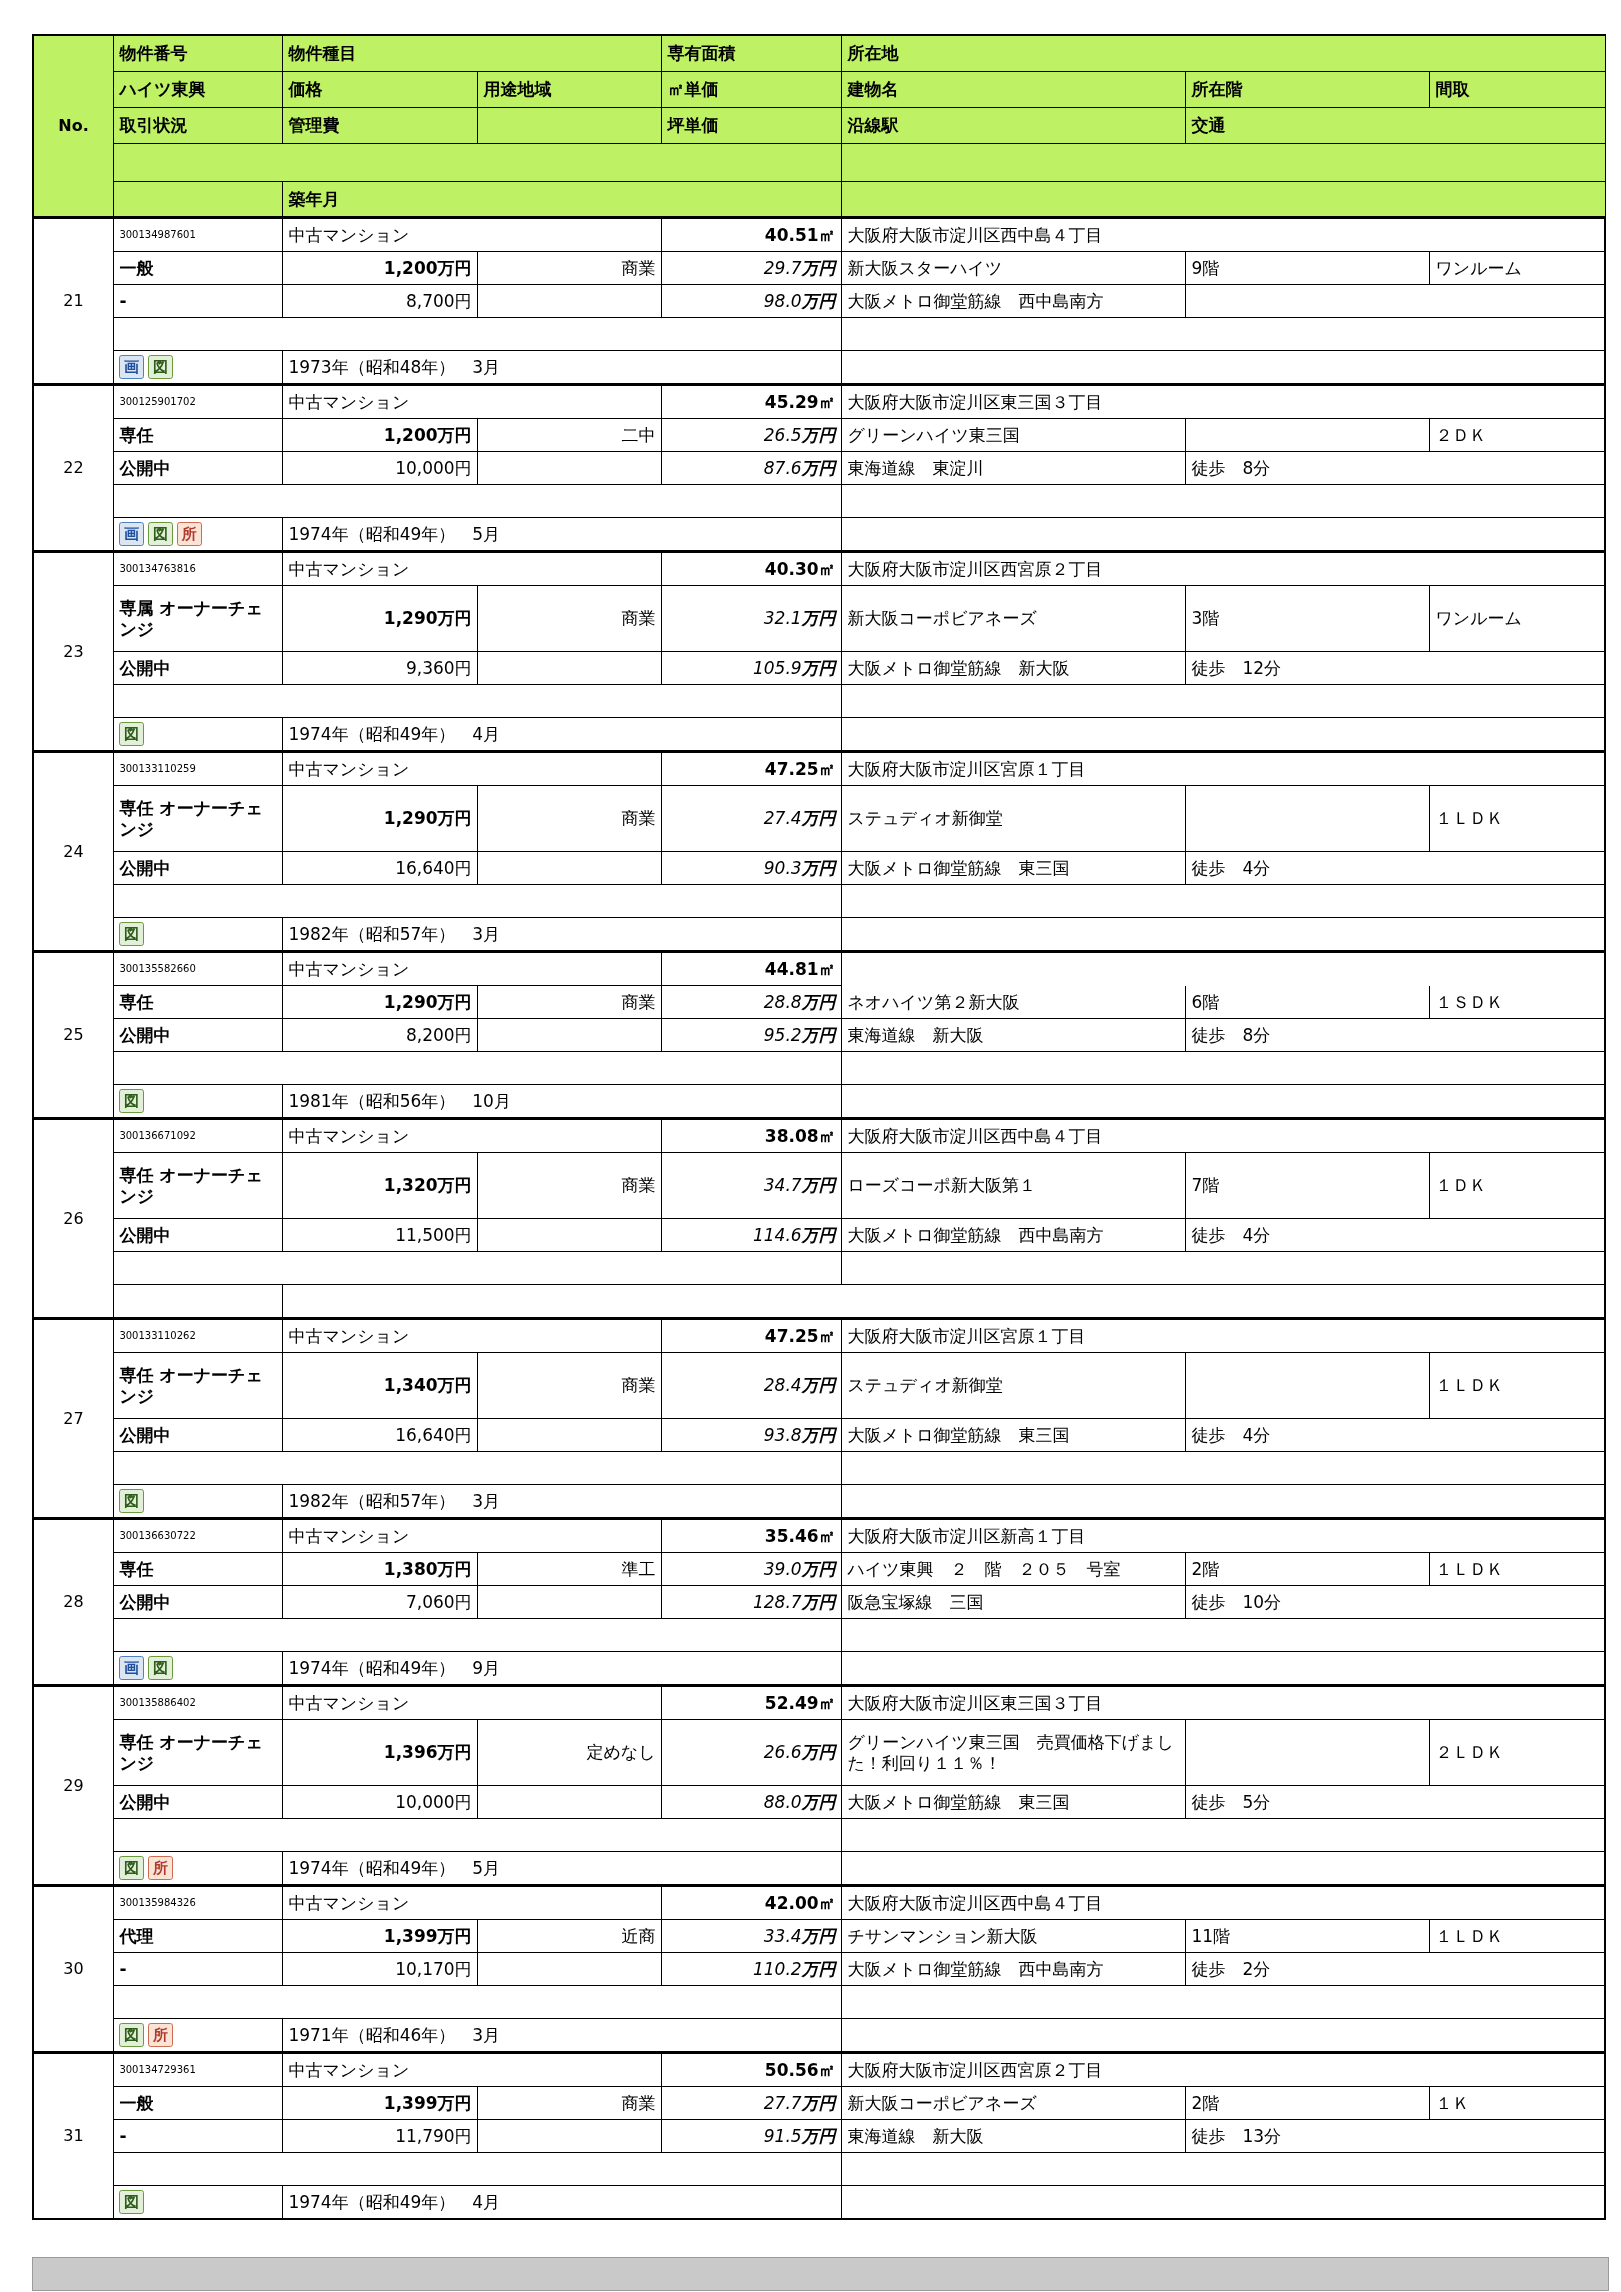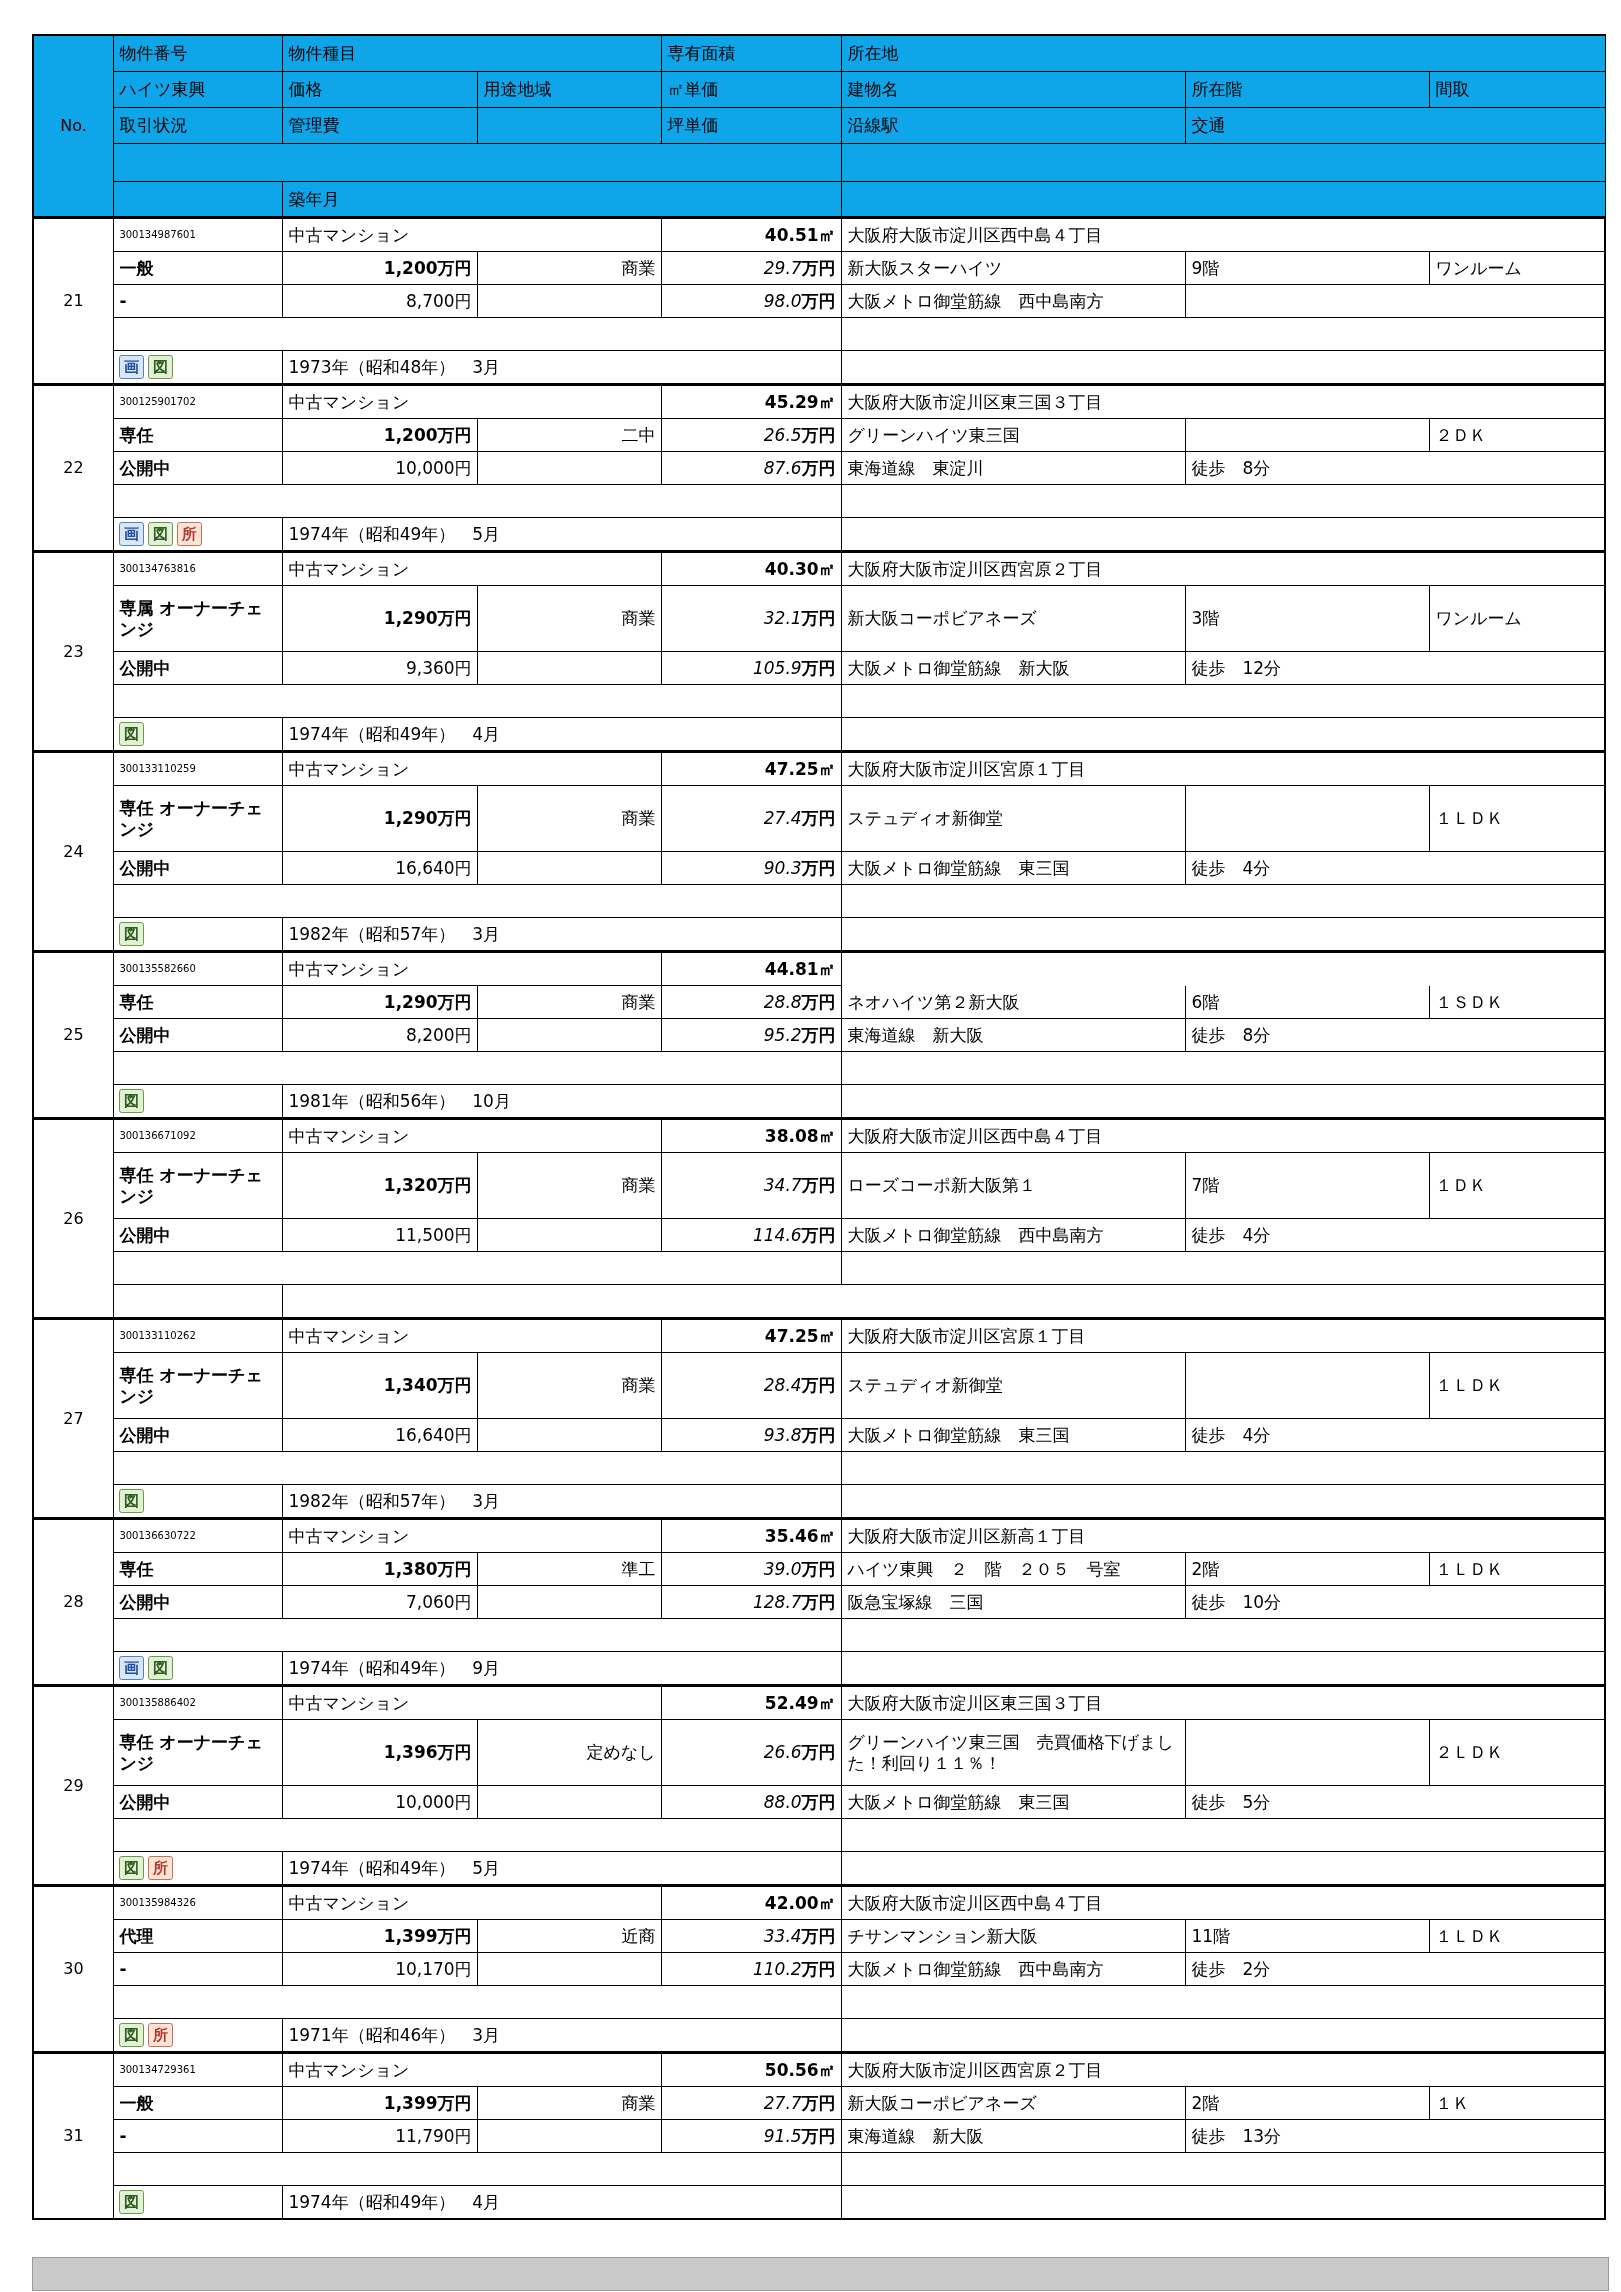--- a/index.html
+++ b/index.html
@@ -15,33 +15,33 @@
     border-bottom:3.6px solid #000;
   }
   .block.tall{grid-template-rows:33px 66px 33px 33px 32px;}
   .block.header{grid-template-rows:36px 36px 36px 38px 34px;border-bottom:3.6px solid #000;}
   .block:last-child{border-bottom:none;}
   .cell{
     border-right:0.9px solid #000;border-bottom:0.9px solid #000;
     padding:1.8px 5.4px;font-size:17px;line-height:1.22;
     display:flex;align-items:center;overflow:hidden;
   }
-  .header .cell{background:#0ea5e9;font-weight:normal;}
+  .header .cell{background:#bef264;font-weight:bold;}
   .r1{grid-row:1}.r2{grid-row:2}.r3{grid-row:3}.r4{grid-row:4}.r5{grid-row:5}
   .c2{grid-column:2}.c3{grid-column:3}.c4{grid-column:4}.c5{grid-column:5}
   .c6{grid-column:6}.c7{grid-column:7}.c8{grid-column:8}
   .sp34{grid-column:3/5}.sp68{grid-column:6/9}.sp25{grid-column:2/6}
   .sp35{grid-column:3/6}.sp78{grid-column:7/9}
   .r5.cell{border-bottom:none;}
   .last{border-right:none;}
   .no-cell{grid-area:1/1/6/2;justify-content:center;border-bottom:none;font-size:16px;}
   .right{justify-content:flex-end;text-align:right;}
   .b{font-weight:bold;}
   .it{font-style:italic;}
-  .unit{font-weight:bold;}
+  .unit{font-weight:bold;font-style:italic;}
   .idnum{font-size:10px;}
   .wrap{white-space:normal;}
   .icon{
     display:inline-flex;align-items:center;justify-content:center;
     width:22.4px;height:22.4px;font-size:15px;font-weight:bold;
     border:1.8px solid;border-radius:2.7px;margin-right:4.5px;background:#fff;
   }
   .icon-image{color:#1f4fa0;border-color:#4f81bd;background:#dce6f2;}
   .icon-diagram{color:#2e5d1a;border-color:#6a9a3c;background:#e2efd9;}
   .icon-location{color:#b03a2e;border-color:#cb6d51;background:#fbe4d5;}

